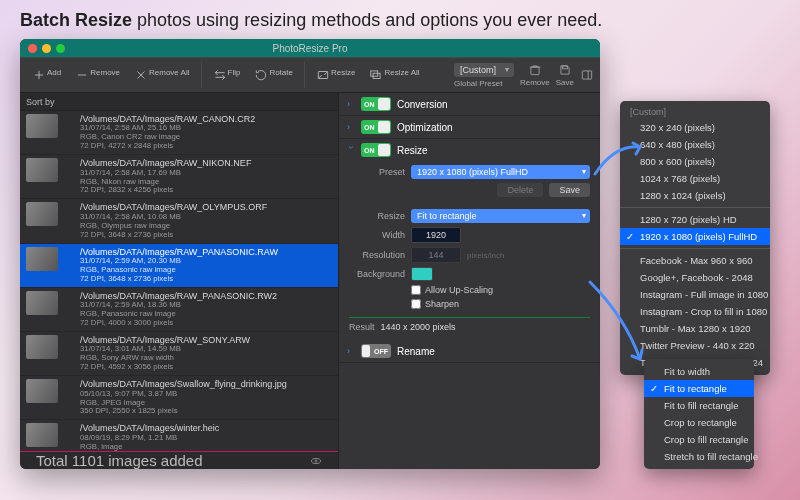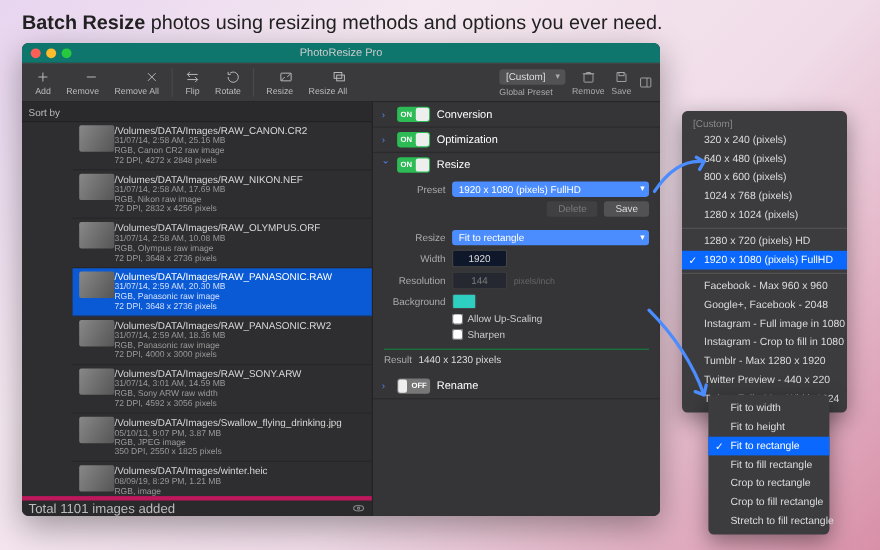--- a/index.html
+++ b/index.html
@@ -10,41 +10,41 @@
 
   
   .window { width: 580px; height: 430px; background: #2e2e30; border-radius: 6px; box-shadow: 0 10px 30px rgba(0,0,0,.35); overflow: hidden; color: #d8d8d8; font-size: 9.2px; }
   .titlebar { height: 18px; background: #0f766e; display: flex; align-items: center; padding: 0 8px; position: relative; }
   .traffic { display: flex; gap: 5px; }
   .dot { width: 9px; height: 9px; border-radius: 50%; }
   .dot.red { background: #ff5f56; } .dot.yel { background: #ffbd2e; } .dot.grn { background: #27c93f; }
   .titlebar .title { position: absolute; left: 50%; transform: translateX(-50%); font-size: 10px; color: #ccc; }
 
   .toolbar { height: 36px; background: #3a3a3c; border-top: 1px solid #474749; display: flex; align-items: center; padding: 0 6px; gap: 2px; border-bottom: 1px solid #222; }
-  .tbtn { display: flex; flex-direction: column; align-items: flex-end; justify-content: center; padding: 2px 6px; color: #bbb; cursor: pointer; font-size: 8px; gap: 1px; }
+  .tbtn { display: flex; flex-direction: row; align-items: flex-start; justify-content: center; padding: 2px 6px; color: #bbb; cursor: pointer; font-size: 8px; gap: 1px; }
   .tbtn svg { width: 14px; height: 14px; fill: none; stroke: #bbb; stroke-width: 1.5; }
   .tsep { width: 1px; height: 26px; background: #4a4a4c; margin: 0 3px; }
   .tool-right { margin-left: auto; display: flex; align-items: center; gap: 6px; }
   .preset-sel { background: #525254; color: #ddd; border-radius: 3px; padding: 2px 18px 2px 6px; font-size: 9px; position: relative; cursor: pointer; }
   .preset-sel::after { content:"▾"; position:absolute; right:5px; top:2px; font-size:8px; color:#aaa;}
   .tool-right .ico { width:14px; height:14px; stroke:#aaa; fill:none; stroke-width:1.4;}
 
   .body { display: flex; height: calc(100% - 18px - 36px); }
   .left { width: 55%; display: flex; flex-direction: column; border-right: 1px solid #222; justify-content: flex-end; }
   .sortby { height: 18px; background: #2a2a2c; border-bottom: 1px solid #222; color: #bbb; font-size: 9px; padding: 0 6px; display: flex; align-items: center; }
   .filelist { flex: 1; overflow: auto; }
   .filelist::-webkit-scrollbar{width:6px;} .filelist::-webkit-scrollbar-thumb{background:#555;border-radius:3px;}
-  .row { display: flex; gap: 0; padding: 3px 6px; border-bottom: 1px solid #262628; margin-left: 46px; }
+  .row { display: flex; gap: 22px; padding: 3px 6px; border-bottom: 1px solid #262628; }
   .row.sel { background: #0a5ad6; color: #fff; }
   .thumb { width: 32px; height: 24px; border-radius: 2px; background: linear-gradient(120deg,#888,#555); flex-shrink:0;}
   .row .info { line-height: 1.15; }
   .row .p { font-size: 9px; }
   .row .m { font-size: 7.8px; color: #999; }
   .row.sel .m { color: #d0e0ff; }
-  .total { height: 18px; background: #2a2a2c; border-top:4px solid #be185d; color:#bbb; font-size:12px; display:flex; align-items:center; padding:0 6px; justify-content:space-between;}
+  .total { height: 18px; background: #2a2a2c; border-top:1px solid #be185d; color:#bbb; font-size:15px; display:flex; align-items:center; padding:0 16px; justify-content:space-between;}
 
   .right { width: 45%; background: #353537; overflow: auto; font-size:9px;}
   .section-hd { display:flex; align-items:center; gap:6px; padding:4px 8px; color:#fff; border-bottom:1px solid #2a2a2c; cursor:pointer;}
   .section-hd.open { border-bottom:none;}
   .chev { font-size:9px; color:#4b8cff; width:8px; display:inline-block;}
   .toggle { width:30px; height:14px; border-radius:3px; display:flex; align-items:center; font-size:7px; font-weight:700; overflow:hidden; cursor:pointer;}
   .toggle.on { background:#2dbb55;} .toggle.on::before{content:"ON"; color:#fff; padding:0 3px;}
   .toggle.off { background:#777;} .toggle.off::after{content:"OFF"; color:#fff; padding:0 3px; margin-left:auto;}
   .toggle .knob{width:12px;height:12px;background:#eee;border-radius:2px;margin:1px;}
   .toggle.on .knob{margin-left:auto;}
@@ -312,21 +312,21 @@
               </label>
           </div>
           <div class="frow" style="padding-left:62px">
             <label class="chk">
                 <input type="checkbox" style="">
                 <span>Sharpen</span>
               </label>
           </div>
           <div class="resline">
             <span>Result</span>
-            <span style="color:#ddd">1440 x 1230 pixels</span>
+            <span style="color:#ddd">1440 x 2000 pixels</span>
           </div>
         </div>
         <div class="section-hd">
           <span class="chev">›</span>
           <span class="toggle off">
               <span class="knob"></span>
             </span>
           <span class="label">Rename</span>
         </div>
       </div>
@@ -347,21 +347,20 @@
       <div class="item">Facebook - Max 960 x 960</div>
       <div class="item">Google+, Facebook - 2048</div>
       <div class="item">Instagram - Full image in 1080</div>
       <div class="item">Instagram - Crop to fill in 1080</div>
       <div class="item">Tumblr - Max 1280 x 1920</div>
       <div class="item">Twitter Preview - 440 x 220</div>
       <div class="item">Twitter Full - Max Width 1024</div>
     </div>
   <div class="pop pop2" id="pop2">
       <div class="item">Fit to width</div>
-      <div class="item">Fit to height</div>
       <div class="item sel">Fit to rectangle</div>
       <div class="item">Fit to fill rectangle</div>
       <div class="item">Crop to rectangle</div>
       <div class="item">Crop to fill rectangle</div>
       <div class="item">Stretch to fill rectangle</div>
     </div>
 
   <svg class="arrow arrow1" viewBox="0 0 60 40">
       <path d="M5 35 Q 25 5 50 8" stroke-linecap="round"></path>
       <path d="M50 8 l-7 -4 M50 8 l-4 7" stroke-linecap="round"></path>

